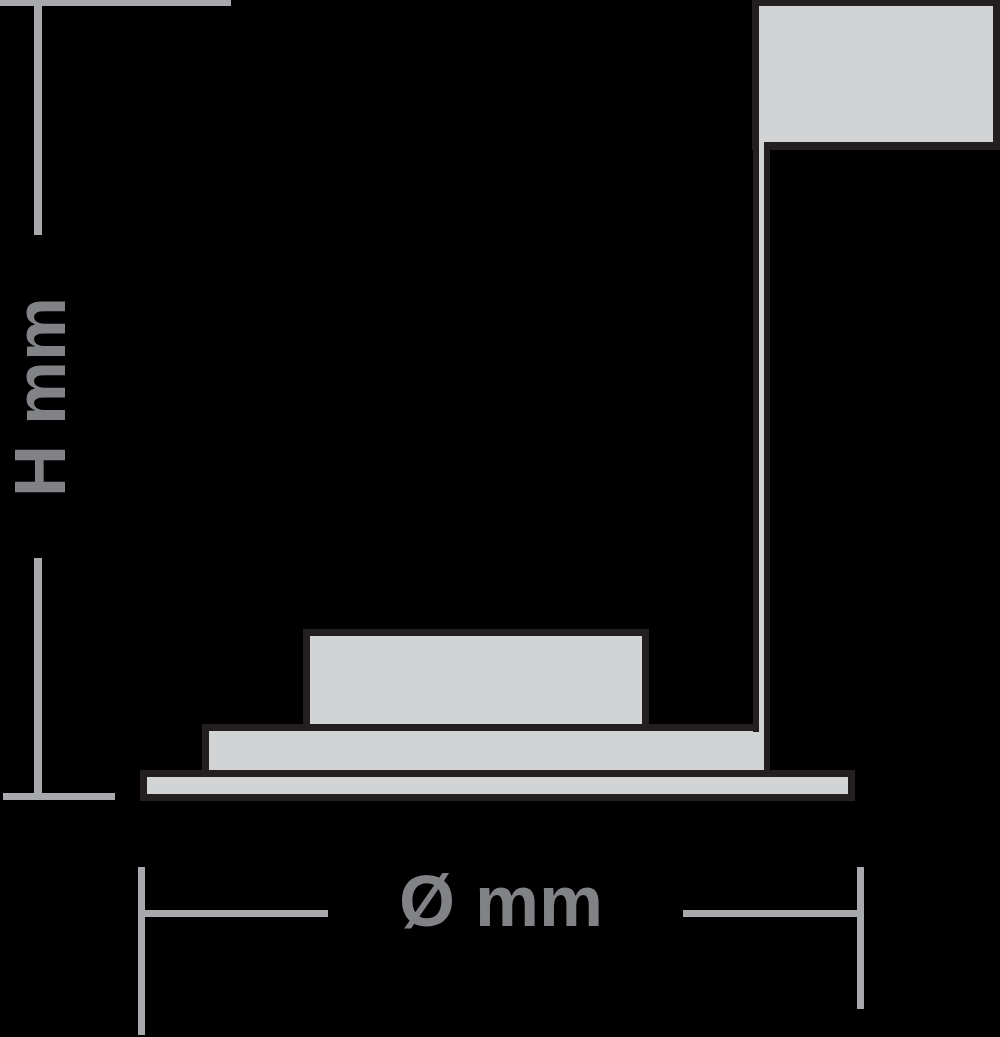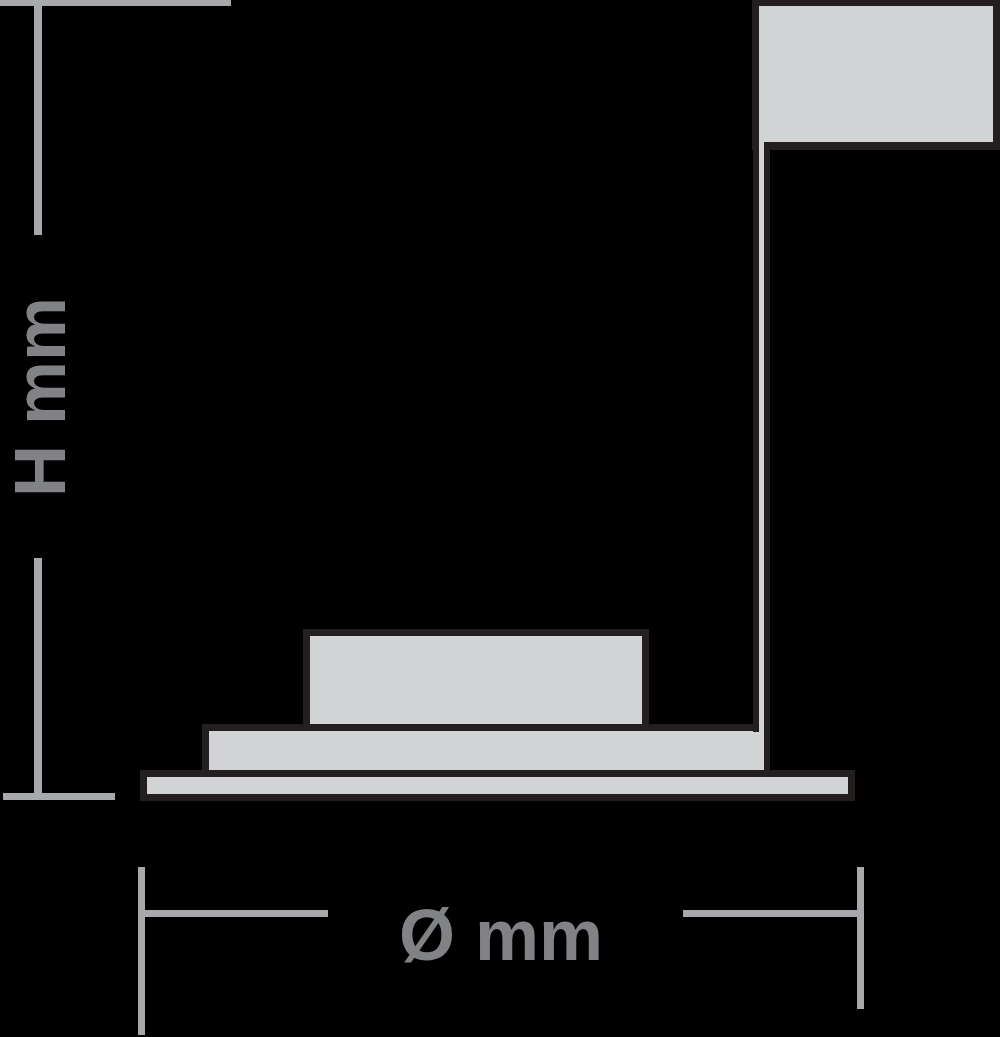--- a/index.html
+++ b/index.html
@@ -29,21 +29,21 @@
     line-height:1;
     white-space:nowrap;
     letter-spacing:0px;
   }
   .h-label{
     left:40px;top:397px;
     transform:translate(-50%,-50%) rotate(-90deg);
     transform-origin:center center;
   }
   .d-label{
-    left:501px;top:935px;
+    left:501px;top:901px;
     transform:translate(-50%,-50%);
   }
   
   .box-fill{position:absolute;left:7px;top:6px;right:7px;bottom:8px;background:var(--fill);}
   
   .middle-step{
     position:absolute;left:202px;top:724px;width:557px;height:46px;
     box-sizing:border-box;background:var(--fill);
     border-top:7px solid var(--outline);
     border-left:7px solid var(--outline);

